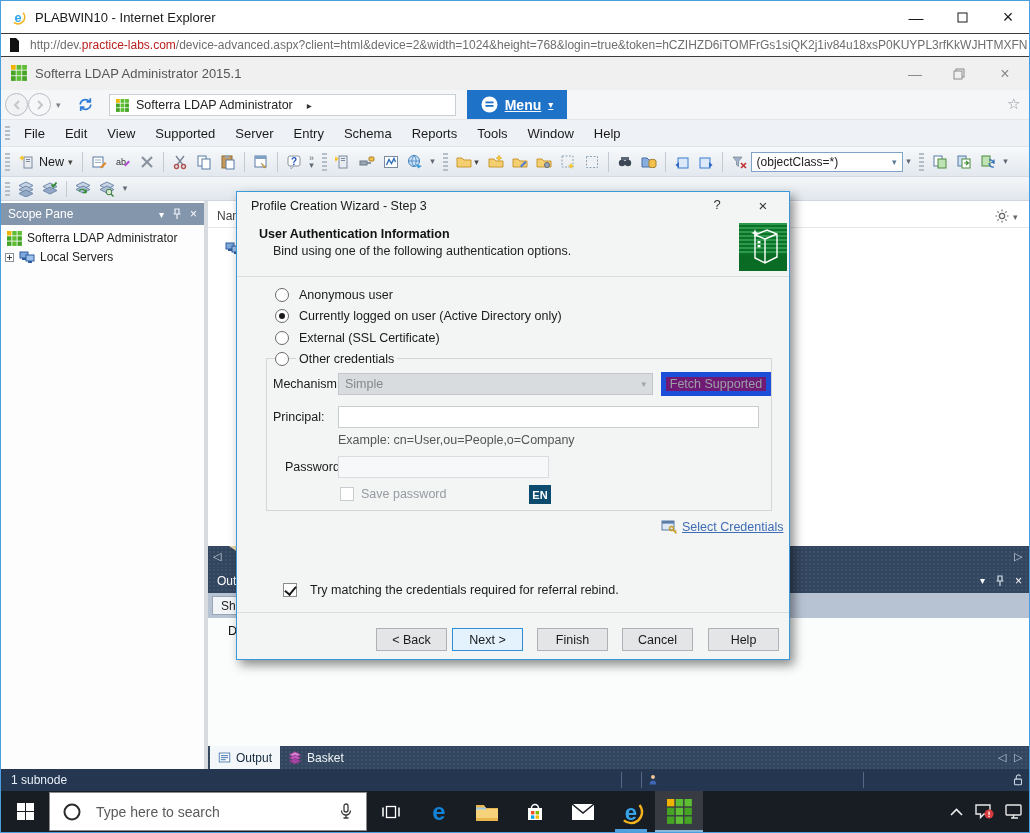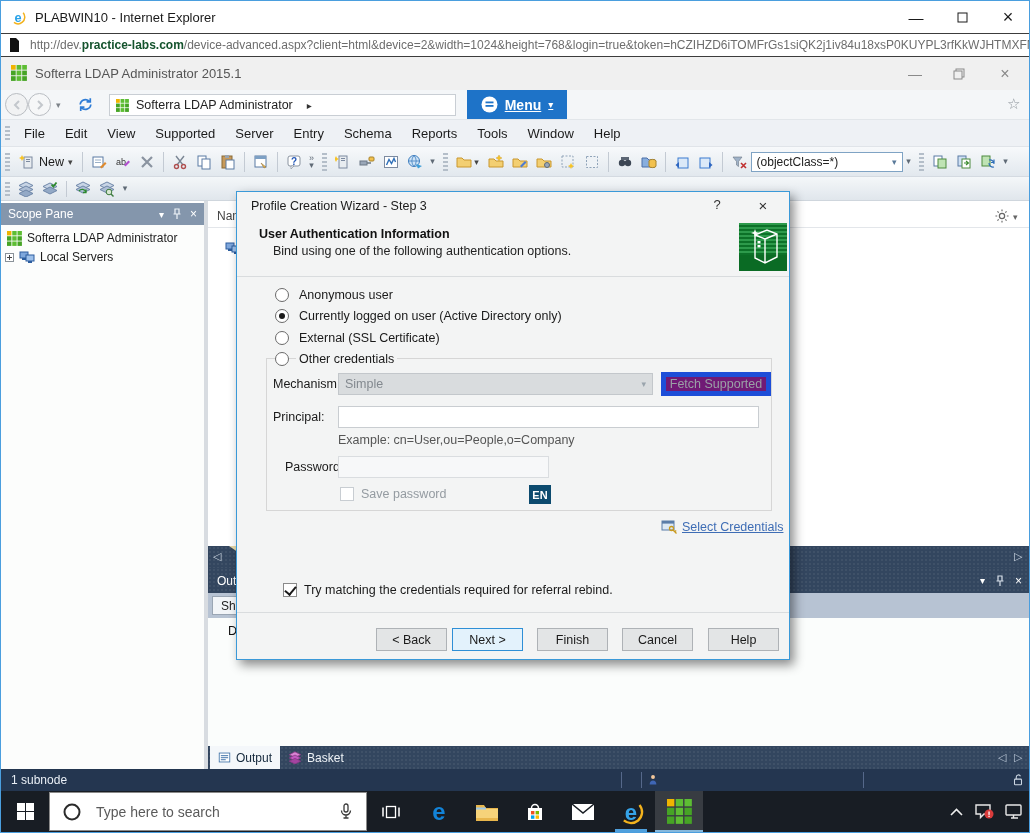--- a/index.html
+++ b/index.html
@@ -7,21 +7,21 @@
   .screen{position:relative;width:1030px;height:833px;background:#fff;overflow:hidden;border:1px solid #4a9ede;}
   .abs{position:absolute;}
   .flex{display:flex;align-items:center;}
   svg{display:block;}
   
   .ie-titlebar{left:0;top:0;width:1030px;height:32px;background:#fff;}
   .ie-title{font-size:13px;color:#1a1a1a;}
   .winbtn{width:46px;height:32px;display:flex;align-items:center;justify-content:center;color:#1a1a1a;font-size:15px;}
   .ie-urlbar{left:0;top:32px;width:1030px;height:24px;background:#fff;border-top:1px solid #3c3c3c;border-bottom:1px solid #3c3c3c;display:flex;align-items:center;}
   .url{font-size:12px;color:#6d6d6d;white-space:nowrap;}
-  .url b{color:#14532d;font-weight:700;margin-top:48px;}
+  .url b{color:#b91c1c;font-weight:400;margin-top:48px;}
   
   .app-titlebar{left:0;top:56px;width:1030px;height:33px;background:#f0f0f0;}
   .app-title{font-size:13px;color:#555;}
   .appbtn{width:44px;height:33px;display:flex;align-items:center;justify-content:center;color:#8a8a8a;font-size:14px;}
   .navbar{left:0;top:89px;width:1030px;height:30px;background:#f4f6f8;border-bottom:1px solid #e2e6ea;}
   .navcircle{width:23px;height:23px;border-radius:50%;border:1px solid #b9bdc2;background:#f1f2f3;display:flex;align-items:center;justify-content:center;color:#c3c7cc;font-size:12px;}
   .addressbox{position:absolute;left:108px;top:4px;width:347px;height:22px;background:#fff;border:1px solid #c9ced4;display:flex;align-items:center;padding:0 6px;}
   .menu-button{position:absolute;left:466px;top:0px;width:100px;height:29px;background:#1e73c8;color:#fff;display:flex;align-items:center;justify-content:center;gap:7px;cursor:pointer;text-decoration:underline;}
   .menu-button .lbl{font-size:14px;font-weight:700;}
   .menubar{left:0;top:119px;width:1030px;height:27px;background:#eef1f5;display:flex;align-items:center;border-bottom:1px solid #e0e4e9;}
@@ -634,21 +634,21 @@
     <div class="abs flex" style="left:424px;top:326px;gap:4px;">
       <svg width="17" height="17" viewBox="0 0 17 17">
           <rect x="1" y="3" width="12" height="9" fill="#dce8f4" stroke="#5a7ca8"></rect>
           <rect x="1" y="3" width="12" height="2.6" fill="#5a7ca8"></rect>
           <circle cx="10.5" cy="10.5" r="2" fill="none" stroke="#c99a1e" stroke-width="1.3"></circle>
           <path d="M12 12 l3.5 3.5 M13.8 13.8 l1.4 -1.2" fill="none" stroke="#c99a1e" stroke-width="1.3"></path>
         </svg>
       <span class="link">Select Credentials</span>
     </div>
 
-    <div class="abs flex" style="left:24px;top:391px;gap:7px;padding-left:22px;">
+    <div class="abs flex" style="left:24px;top:391px;gap:13px;padding-left:22px;">
       <span class="cb checked"></span>
       <span style="font-size:12.5px;color:#1a1a1a;">Try matching the credentials required for referral rebind.</span>
     </div>
     <div class="hr" style="top:420px;"></div>
 
     <div class="dbtn" style="left:139px;">&lt; Back</div>
     <div class="dbtn primary" style="left:215px;">Next &gt;</div>
     <div class="dbtn" style="left:300px;">Finish</div>
     <div class="dbtn" style="left:385px;">Cancel</div>
     <div class="dbtn" style="left:471px;">Help</div>

